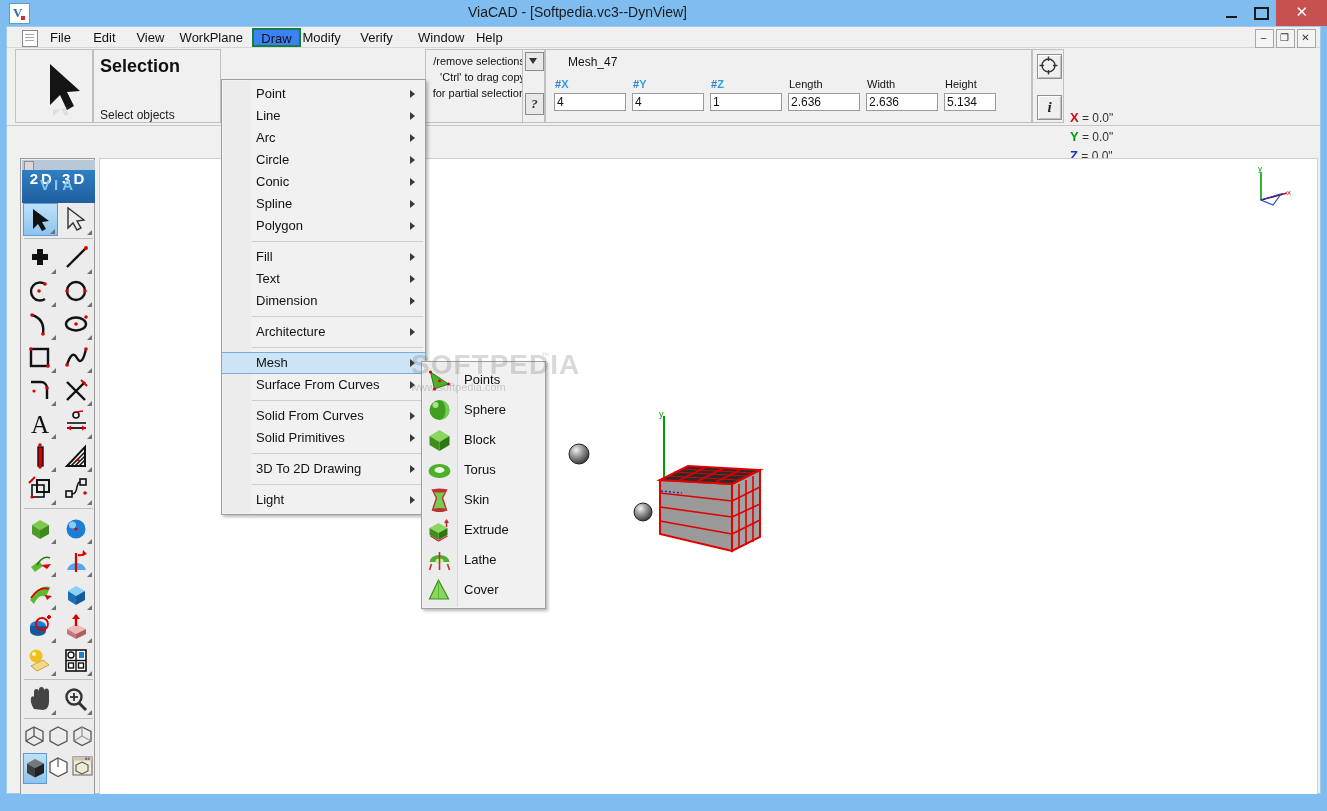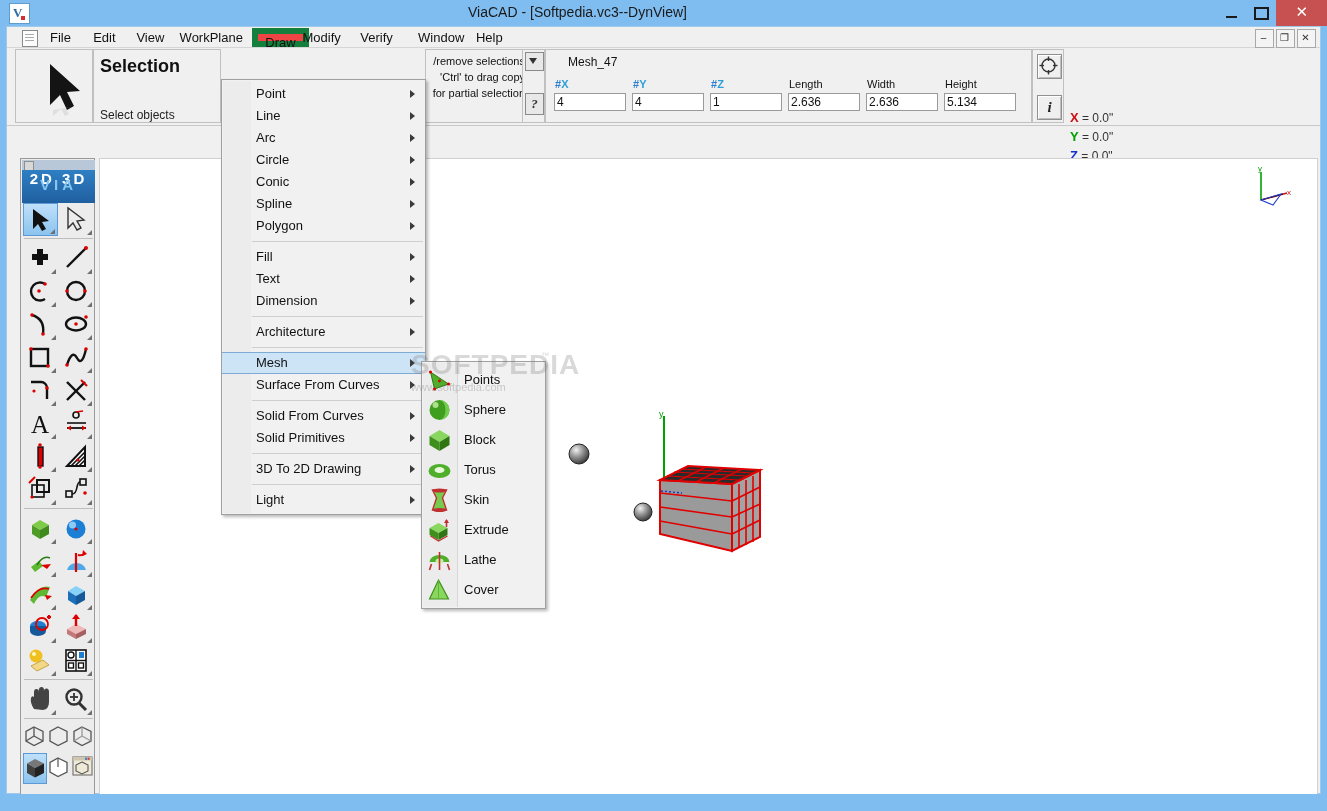--- a/index.html
+++ b/index.html
@@ -59,21 +59,21 @@
     background:#fdfdfd;border:1px solid #8a8a8a;
   }
   #doc-icon:after{
     content:"";position:absolute;left:2px;top:3px;width:9px;height:1px;
     box-shadow:0 0 0 0 #aaa,0 3px 0 0 #aaa,0 6px 0 0 #aaa;background:#aaa;
   }
   .mi{
     position:absolute;top:1px;height:19px;line-height:19px;
     font-size:13px;color:#111;padding:0 7px;cursor:default;box-sizing:border-box;
   }
-  .mi.active{background:#ef4444;border:6px solid #15803d;line-height:17px;}
+  .mi.active{background:#3b82f6;border:2px solid #15803d;line-height:17px;}
   #mdi-btns{position:absolute;right:4px;top:2px;height:17px;}
   .mdib{
     display:inline-block;width:17px;height:17px;margin-left:2px;
     background:#f4f4f4;border:1px solid #a8a8a8;position:relative;
     vertical-align:top;
   }
   .mdib span{
     position:absolute;left:0;top:0;width:15px;height:15px;line-height:15px;
     text-align:center;font-size:10px;color:#333;
   }
@@ -342,21 +342,21 @@
             <div class="fld" style="left: 242px;">
               <div class="lbl">Length</div>
               <input type="text" value="2.636" style="width: 72px;">
             </div>
             <div class="fld" style="left: 320px;">
               <div class="lbl">Width</div>
               <input type="text" value="2.636" style="width: 72px;">
             </div>
             <div class="fld" style="left: 398px;">
               <div class="lbl">Height</div>
-              <input type="text" value="5.134" style="width: 72px;">
+              <input type="text" value="5.134" style="width: 52px;">
             </div>
           </div>
       </div>
 
       <div class="panelbox" id="tool-box">
         <div class="tbtn" id="tbtn-target">
           <svg width="21" height="21" viewBox="0 0 21 21">
             <circle cx="10.5" cy="10.5" r="6.5" fill="none" stroke="#333" stroke-width="1.4"></circle>
             <line x1="10.5" y1="1.5" x2="10.5" y2="6" stroke="#333" stroke-width="1.4"></line>
             <line x1="10.5" y1="15" x2="10.5" y2="19.5" stroke="#333" stroke-width="1.4"></line>

